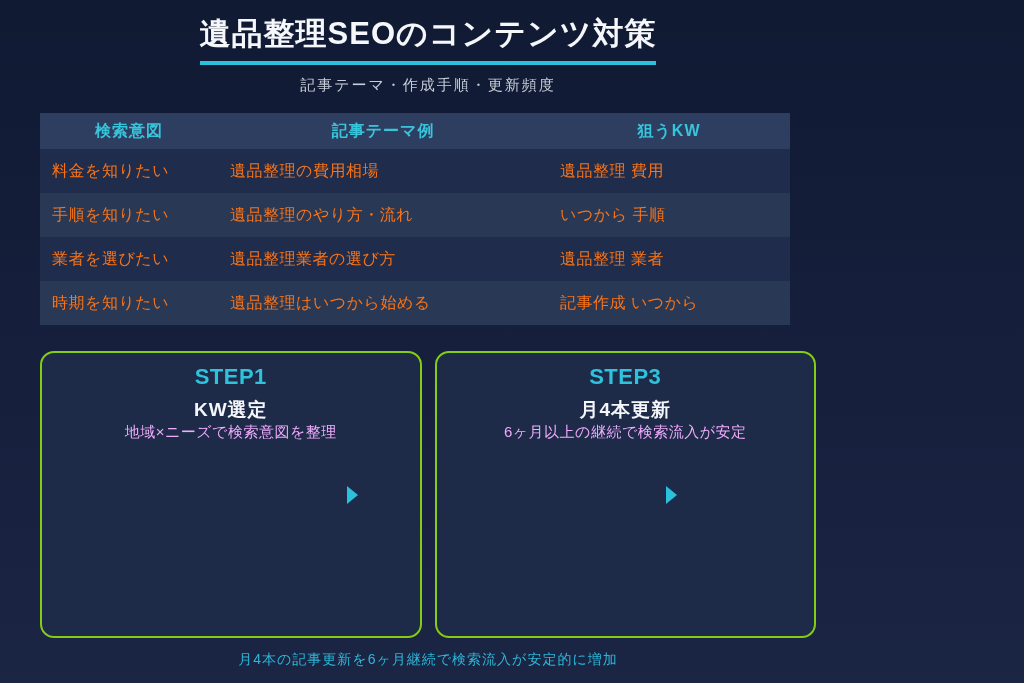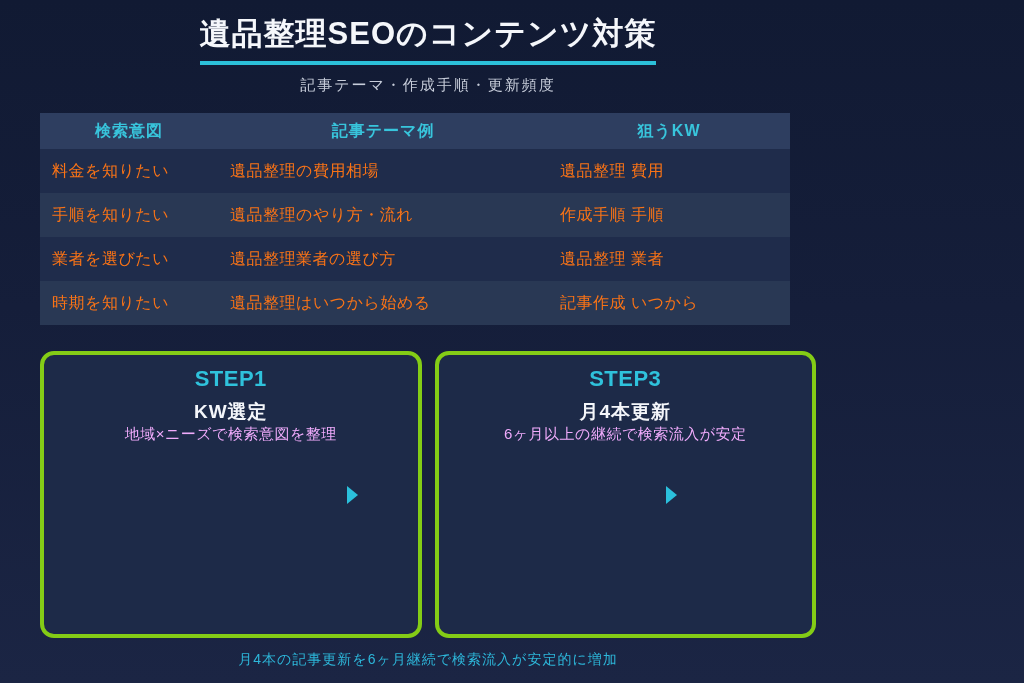--- a/index.html
+++ b/index.html
@@ -64,21 +64,21 @@
   .steps {
     position: relative;
     margin: 26px 40px 0 40px;
     height: 287px;
     display: flex;
     gap: 13px;
   }
   .step-card {
     flex: 1;
     background: #1d2a48;
-    border: 4px solid #84cc16;
+    border: 2px solid #84cc16;
     border-radius: 14px;
     text-align: center;
     padding-top: 11px;
   }
   .step-label {
     font-size: 22px;
     font-weight: bold;
     color: #2fc2dc;
     letter-spacing: 0.5px;
   }
@@ -141,21 +141,21 @@
     </thead>
     <tbody>
       <tr class="row-dark">
         <td>料金を知りたい</td>
         <td>遺品整理の費用相場</td>
         <td>遺品整理 費用</td>
       </tr>
       <tr class="row-light">
         <td>手順を知りたい</td>
         <td>遺品整理のやり方・流れ</td>
-        <td>作成手順 手順</td>
+        <td>いつから 手順</td>
       </tr>
       <tr class="row-dark">
         <td>業者を選びたい</td>
         <td>遺品整理業者の選び方</td>
         <td>遺品整理 業者</td>
       </tr>
       <tr class="row-light">
         <td>時期を知りたい</td>
         <td>遺品整理はいつから始める</td>
         <td>記事作成 いつから</td>

